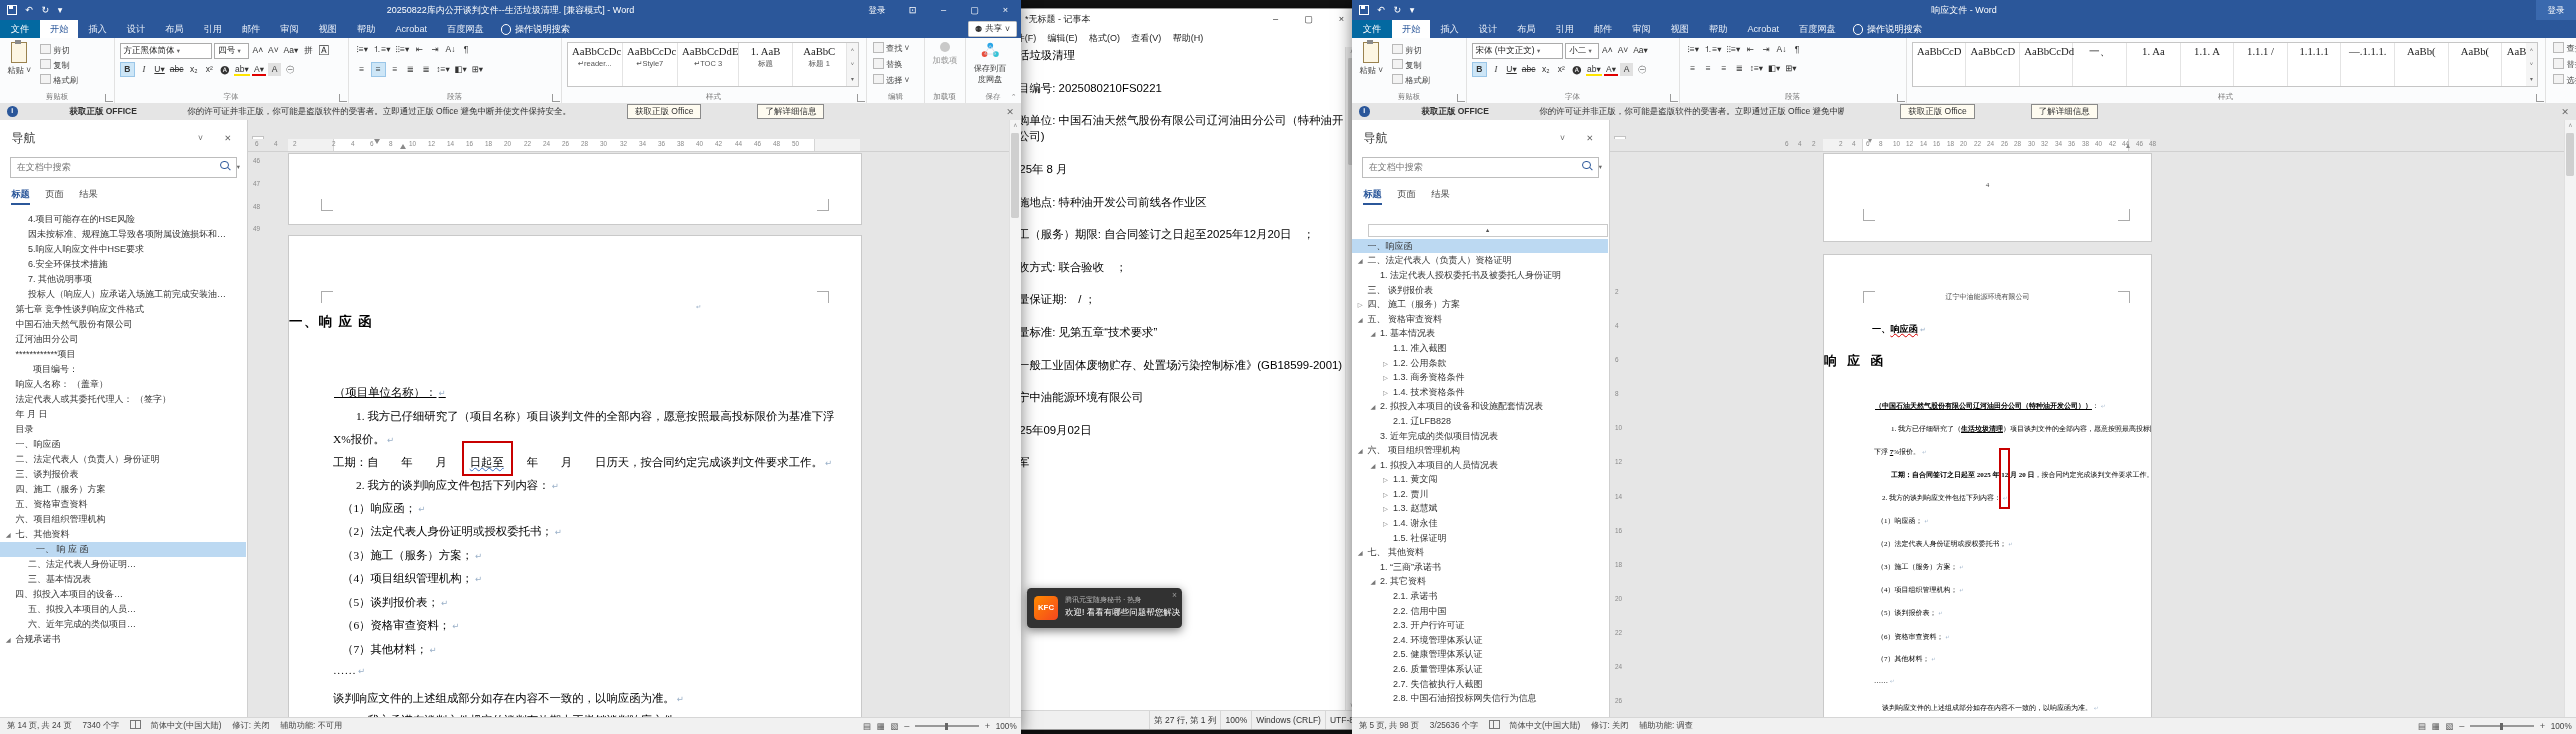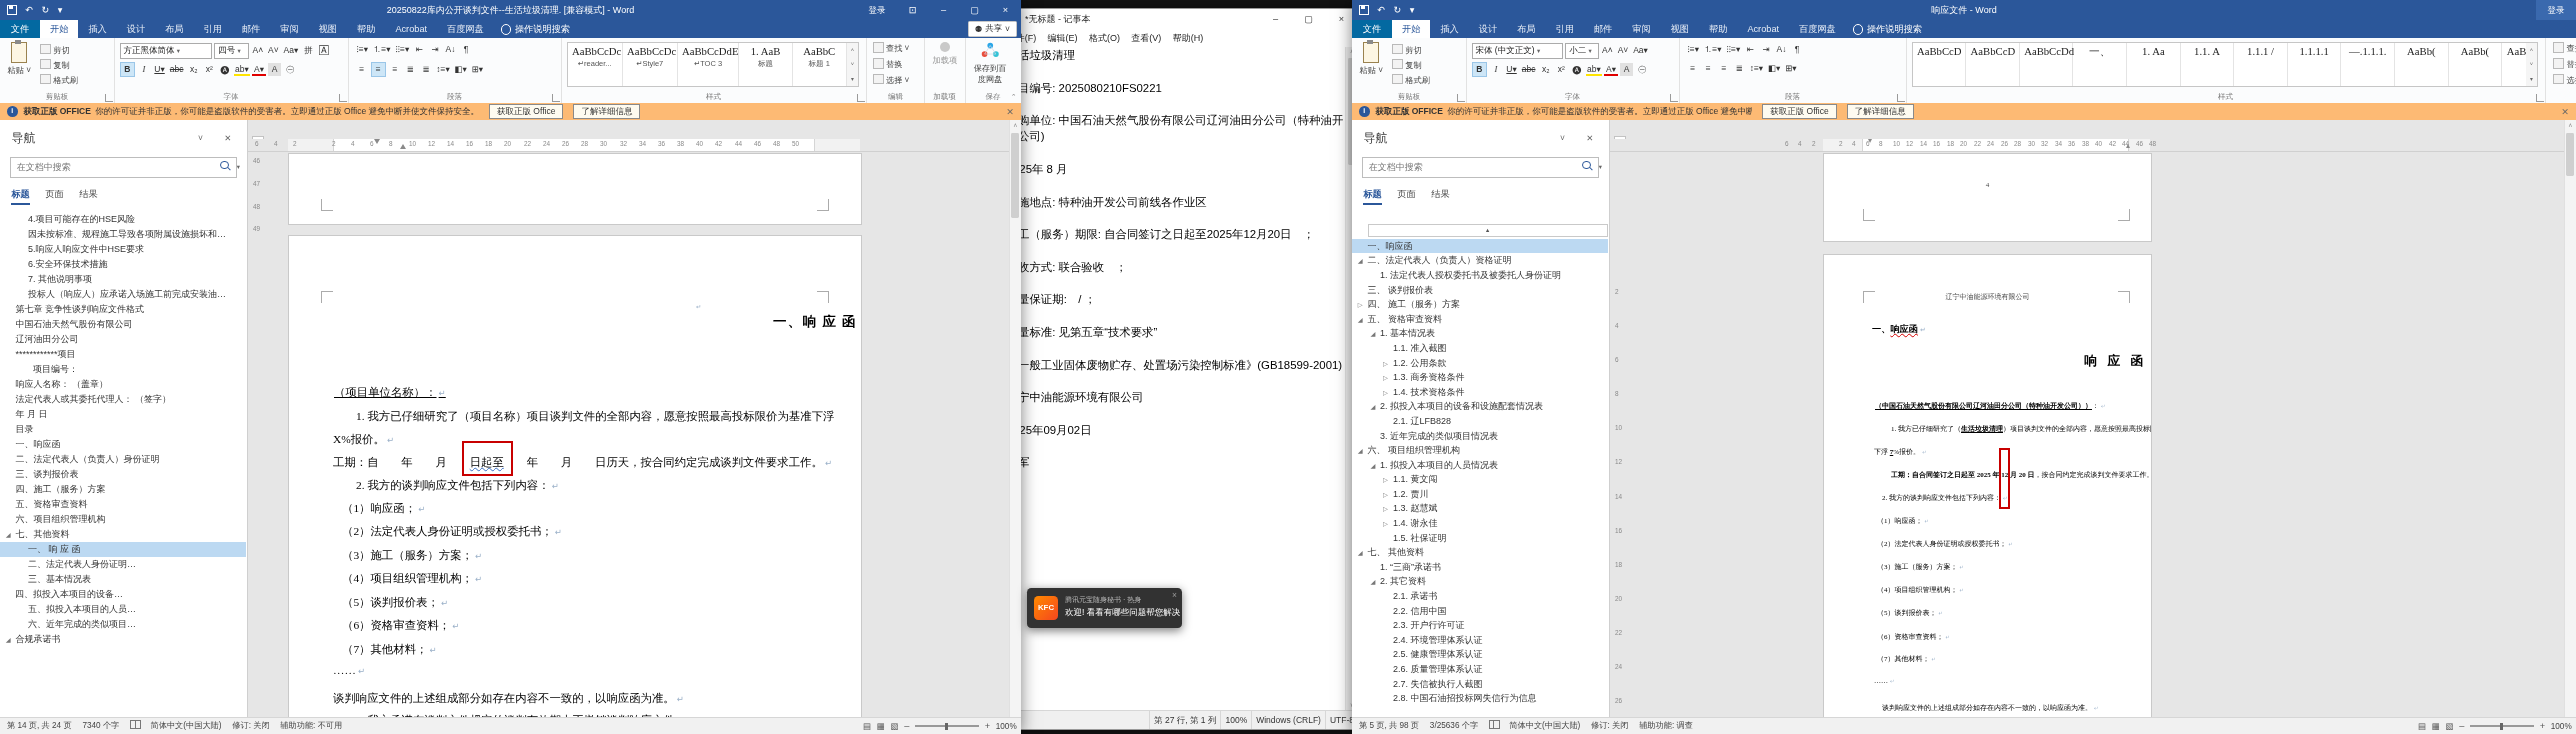--- a/index.html
+++ b/index.html
@@ -46,21 +46,21 @@
   .ubar-y{box-shadow:inset 0 -2.1px 0 #ffe400;}
   .ubar-r{box-shadow:inset 0 -2.1px 0 #e00000;}
   .gallery{position:absolute;top:3.6px;bottom:15.6px;background:#fff;border:0.7px solid #c6c6c6;display:flex;overflow:hidden;}
   .gitem{border-right:0.7px solid #e4e4e4;padding:2.1px 4.3px 1.4px;text-align:center;min-width:44px;}
   .gitem .gp{font-family:"Liberation Serif",serif;font-size:10.7px;color:#222;white-space:nowrap;}
   .gitem .gl{font-size:7.5px;color:#555;margin-top:2.1px;white-space:nowrap;}
   .garr{position:absolute;top:3.6px;bottom:15.6px;width:11.4px;background:#f5f5f5;border:0.7px solid #c6c6c6;border-left:none;display:flex;flex-direction:column;align-items:center;justify-content:space-around;font-size:5.7px;color:#666;}
   .edcol{position:absolute;top:4.3px;font-size:8.2px;color:#444;}
   .edcol div{margin-bottom:3.6px;white-space:nowrap;}
   .collapse{position:absolute;bottom:2.1px;font-size:7px;color:#888;}
-  .msgbar{position:absolute;left:0;top:103px;right:0;height:17px;background:#fdba74;border-bottom:0.7px solid #e6d9a8;font-size:8.5px;color:#333;display:flex;align-items:center;}
+  .msgbar{position:absolute;left:0;top:103px;right:0;height:17px;background:#e5e5e5;border-bottom:0.7px solid #e6d9a8;font-size:8.5px;color:#333;display:flex;align-items:center;gap:46px;}
   .info-i{width:10.7px;height:10.7px;border-radius:50%;background:#2b579a;color:#fff;text-align:center;line-height:10.7px;font-size:7px;font-weight:bold;margin:0 5.7px 0 7px;flex:none;}
   .msgbar b{margin-right:4.3px;white-space:nowrap;}
   .msgbar .mtext{white-space:nowrap;overflow:hidden;}
   .mbtn{border:0.7px solid #8a8a8a;background:#fefbf0;padding:0.7px 7px;margin-left:10px;white-space:nowrap;flex:none;}
   .mclose{position:absolute;right:7px;color:#666;font-size:9.2px;top:2.8px;}
   .wmain{position:absolute;left:0;top:120px;right:0;bottom:17px;}
   .navpane{position:absolute;left:0;top:0;bottom:0;background:#fff;border-right:0.7px solid #cfcfcf;overflow:hidden;}
   .nphead{position:absolute;left:11.4px;top:10px;font-size:12px;color:#3d3d3d;}
   .npctl{position:absolute;top:12.8px;font-size:8.5px;color:#666;}
   .npsearch{position:absolute;left:10px;right:10px;top:37px;height:18.5px;border:0.7px solid #bdbdbd;background:#fff;font-size:9px;color:#767676;line-height:18.5px;padding-left:5.7px;}
@@ -90,21 +90,21 @@
   .u{text-decoration:underline;}
   .wavyb{text-decoration:underline wavy #3b6fc4;text-decoration-thickness:0.7px;}
   .wavyr{text-decoration:underline wavy #d40000;text-decoration-thickness:0.7px;}
   .pc:after{content:"↵";color:#9ab0c8;font-size:.75em;margin-left:2.1px;}
   .redbox{position:absolute;border:2.1px solid #c80000;background:transparent;z-index:5;}
   .cm{position:absolute;width:11.4px;height:11.4px;}
   .cm.tl{border-left:0.9px solid #ababab;border-top:0.9px solid #ababab;}
   .cm.tr{border-right:0.9px solid #ababab;border-top:0.9px solid #ababab;}
   .cm.bl{border-left:0.9px solid #ababab;border-bottom:0.9px solid #ababab;}
   .cm.br{border-right:0.9px solid #ababab;border-bottom:0.9px solid #ababab;}
-  .dtitle{position:absolute;left:0;right:4px;text-align:right;font-weight:bold;color:#000;font-family:"Liberation Serif",serif;}
+  .dtitle{position:absolute;left:0;right:16px;text-align:left;font-weight:bold;color:#000;font-family:"Liberation Serif",serif;}
   .dheader{position:absolute;left:0;right:0;text-align:center;color:#4a4a4a;font-family:"Liberation Serif",serif;}
   .statusbar{position:absolute;left:0;bottom:0;right:0;height:17px;background:#f1f1f1;border-top:0.7px solid #d6d6d6;font-size:8.2px;color:#444;}
   .sseg{display:inline-block;margin:0 8.5px 0 0;line-height:16.3px;white-space:nowrap;}
   .sleft{position:absolute;left:7px;top:0;white-space:nowrap;}
   .sright{position:absolute;right:4.3px;top:0;display:flex;align-items:center;gap:5.7px;height:16.3px;}
   .vico{font-size:8.5px;color:#555;}
   .zoomline{width:64px;height:1.4px;background:#999;position:relative;}
   .zoomthumb{position:absolute;left:30px;top:-2.8px;width:2.8px;height:7px;background:#666;}
   .zpm{font-size:9.2px;color:#555;}
   .proofico{display:inline-block;width:9.2px;height:7.8px;border:0.7px solid #777;position:relative;vertical-align:-1.4px;margin-right:7px;}
@@ -339,21 +339,21 @@
             <div class="nrow" style="padding-left: 15.6px;"><span>法定代表人或其委托代理人：  （签字）</span></div>
             <div class="nrow" style="padding-left: 15.6px;"><span>年 月 日</span></div>
             <div class="nrow" style="padding-left: 15.6px;"><span>目录</span></div>
             <div class="nrow" style="padding-left: 15.6px;"><span>一、响应函</span></div>
             <div class="nrow" style="padding-left: 15.6px;"><span>二、法定代表人（负责人）身份证明</span></div>
             <div class="nrow" style="padding-left: 15.6px;"><span>三、谈判报价表</span></div>
             <div class="nrow" style="padding-left: 15.6px;"><span>四、施工（服务）方案</span></div>
             <div class="nrow" style="padding-left: 15.6px;"><span>五、资格审查资料</span></div>
             <div class="nrow" style="padding-left: 15.6px;"><span>六、项目组织管理机构</span></div>
             <div class="nrow" style="padding-left: 15.6px;"><span class="arr" style="left: 5.7px;">◢</span><span>七、其他资料</span></div>
-            <div class="nrow sel" style="padding-left: 28px;"><span>一、 响 应 函</span></div>
+            <div class="nrow sel" style="padding-left: 36px;"><span>一、 响 应 函</span></div>
             <div class="nrow" style="padding-left: 28px;"><span>二、法定代表人身份证明…</span></div>
             <div class="nrow" style="padding-left: 28px;"><span>三、基本情况表</span></div>
             <div class="nrow" style="padding-left: 15px;"><span>四、拟投入本项目的设备…</span></div>
             <div class="nrow" style="padding-left: 28px;"><span>五、拟投入本项目的人员…</span></div>
             <div class="nrow" style="padding-left: 28px;"><span>六、近年完成的类似项目…</span></div>
             <div class="nrow" style="padding-left: 15.6px;"><span class="arr" style="left: 5.7px;">◢</span><span>合规承诺书</span></div>
           </div>
       </div>
       <div class="docarea" style="left:248px;right:0;">
         <div class="tabsel">L</div>

